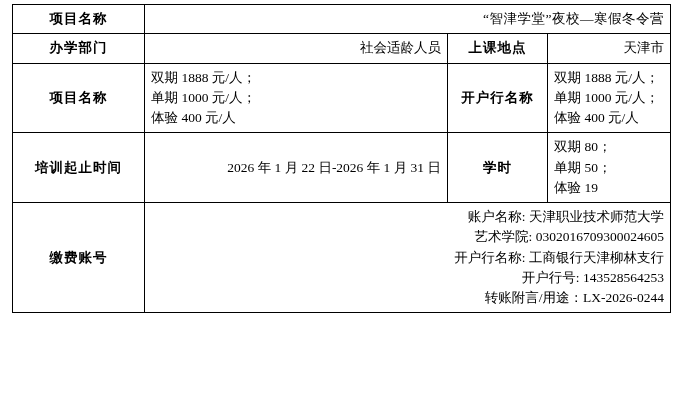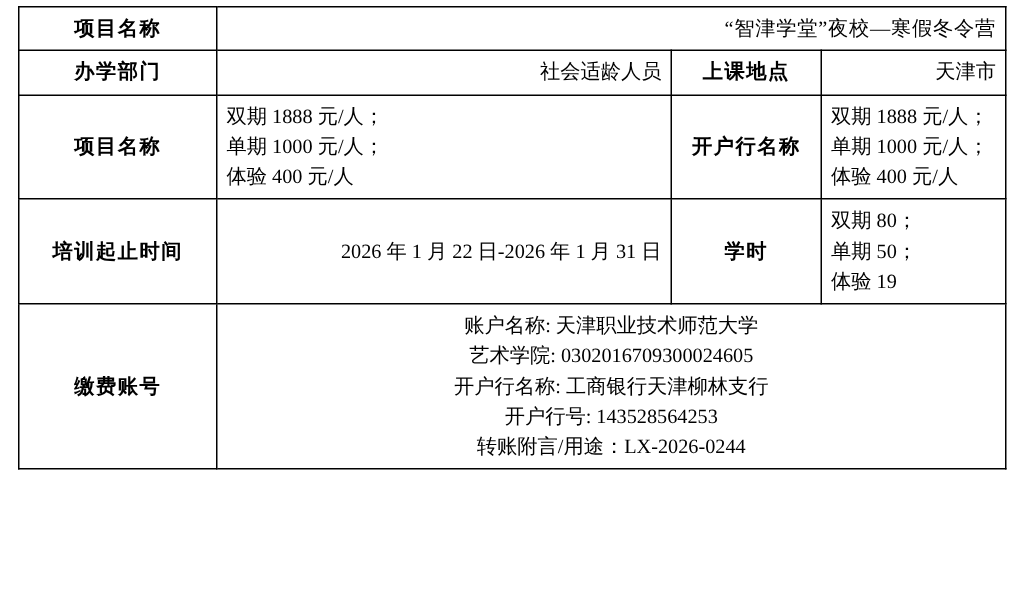--- a/index.html
+++ b/index.html
@@ -47,21 +47,21 @@
   }
   .multi {
     text-align: left;
     padding-left: 10px;
     line-height: 1.55;
   }
   .multi div, .acct div {
     white-space: nowrap;
   }
   .acct {
-    text-align: center;
+    text-align: right;
     padding-left: 10px;
     line-height: 1.6;
     margin-top: 36px;
   }
   .title-cell {
     text-align: right;
     letter-spacing: 0.5px;
   }
 </style>
 </head>

